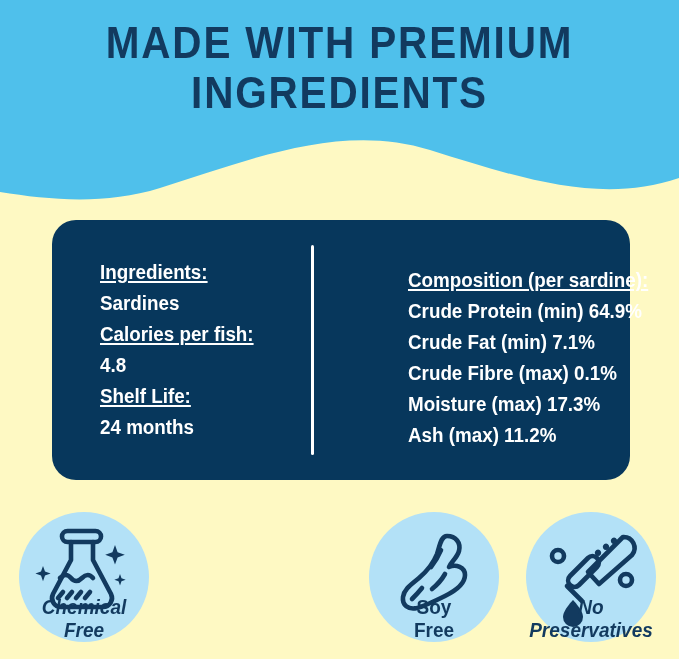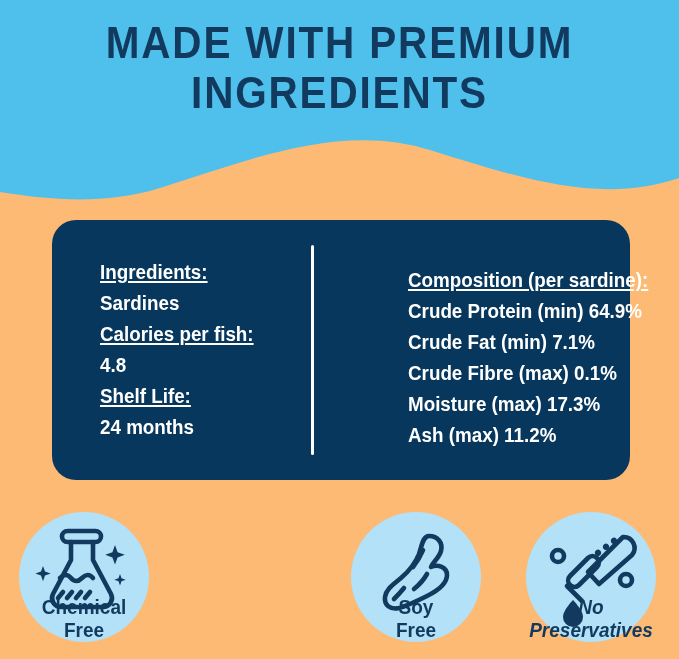--- a/index.html
+++ b/index.html
@@ -3,21 +3,21 @@
 <meta charset="utf-8">
 <style>
   html,body{margin:0;padding:0;}
   body{
     width:679px;height:659px;
     background:#ffffff;
     font-family:"Liberation Sans", sans-serif;
     overflow:hidden;
     position:relative;
   }
-  .stage{position:relative;width:679px;height:659px;overflow:hidden;background:#fdba74;}
+  .stage{position:relative;width:679px;height:659px;overflow:hidden;background:#fef9c3;}
 
   
   .header-band{position:absolute;left:0;top:0;width:679px;height:215px;}
   .header-band svg{display:block;width:679px;height:215px;}
 
   .header-title{
     position:absolute;left:0;top:18px;width:679px;
     text-align:center;
     color:#123A5F;
     font-family:"Liberation Sans Narrow","Liberation Sans",sans-serif;
@@ -137,21 +137,21 @@
         <div class="line">Crude Fibre (max) 0.1%</div>
         <div class="line">Moisture (max) 17.3%</div>
         <div class="line">Ash (max) 11.2%</div>
       </div>
 
     </div>
   </div>
 
   <div class="badges">
 
-    <div class="badge" style="left:0px;">
+    <div class="badge" style="left:0px;font-style:italic;">
       <div class="circle"></div>
       <div class="glyph">
         <svg viewBox="0 0 130 130" aria-hidden="true">
           <g fill="none" stroke="#123A5F" stroke-width="4.6" stroke-linecap="round" stroke-linejoin="round">
             <rect x="43" y="19" width="39" height="11" rx="5.5"></rect>
             <path d="M52,30 L52,48 L34,82 a9,9 0 0 0 8,13 L84,95 a9,9 0 0 0 8,-13 L74,48 L74,30"></path>
             <path d="M41,66 q6,-6 11,0 t11,0 t11,0"></path>
             <path d="M39,86 l5,-6 M48,86 l5,-6 M57,86 l5,-6 M66,86 l5,-6"></path>
           </g>
           <g fill="#123A5F">
@@ -161,21 +161,21 @@
           </g>
         </svg>
       </div>
       <div class="caption">
         <span>Chemical</span>
         <span>Free</span>
       </div>
     </div>
 
 
-    <div class="badge" style="left:332px;">
+    <div class="badge" style="left:350px;">
       <div class="circle"></div>
       <div class="glyph">
         <svg viewBox="0 0 130 130" aria-hidden="true">
           <g fill="none" stroke="#123A5F" stroke-width="4.6" stroke-linecap="round" stroke-linejoin="round">
             <path d="M78,24 C87,24 92,31 90,39 C88,46 82,50 80,55 C87,52 96,55 96,63 C96,72 86,79 76,84
                      C66,89 56,94 48,96 C39,98 33,93 34,85 C35,77 43,72 50,66 C57,60 64,52 68,42
                      C71,33 72,24 78,24 Z"></path>
             <path d="M72,38 C69,45 66,50 62,55"></path>
             <path d="M76,62 C72,69 68,73 63,77"></path>
             <path d="M53,76 C49,81 46,84 43,87"></path>

